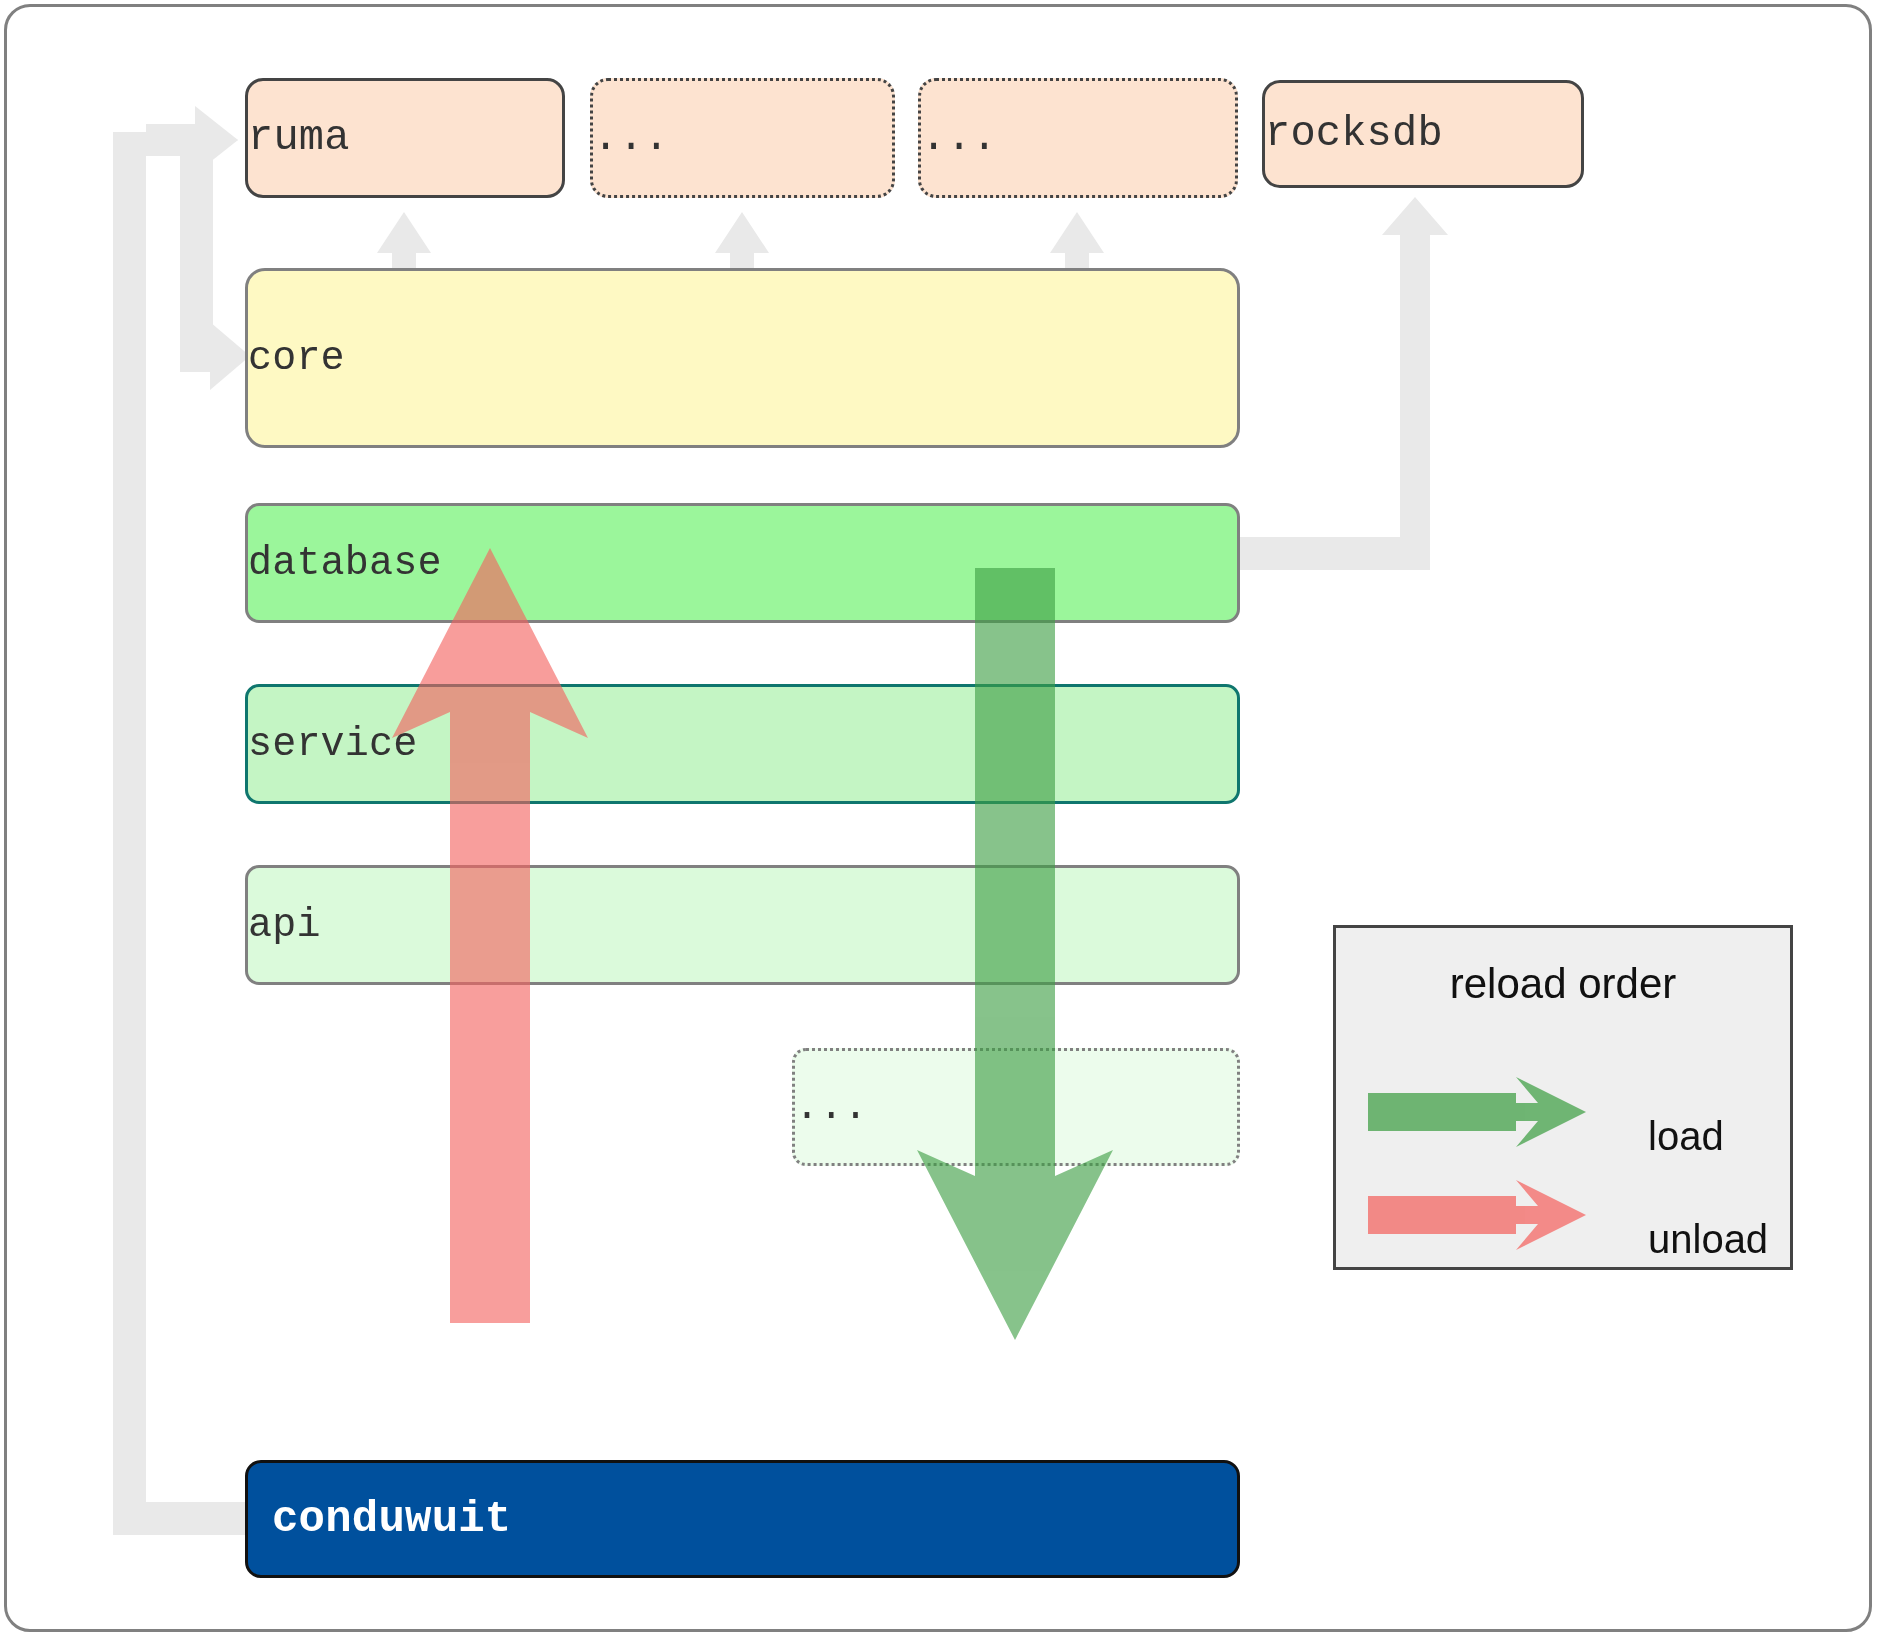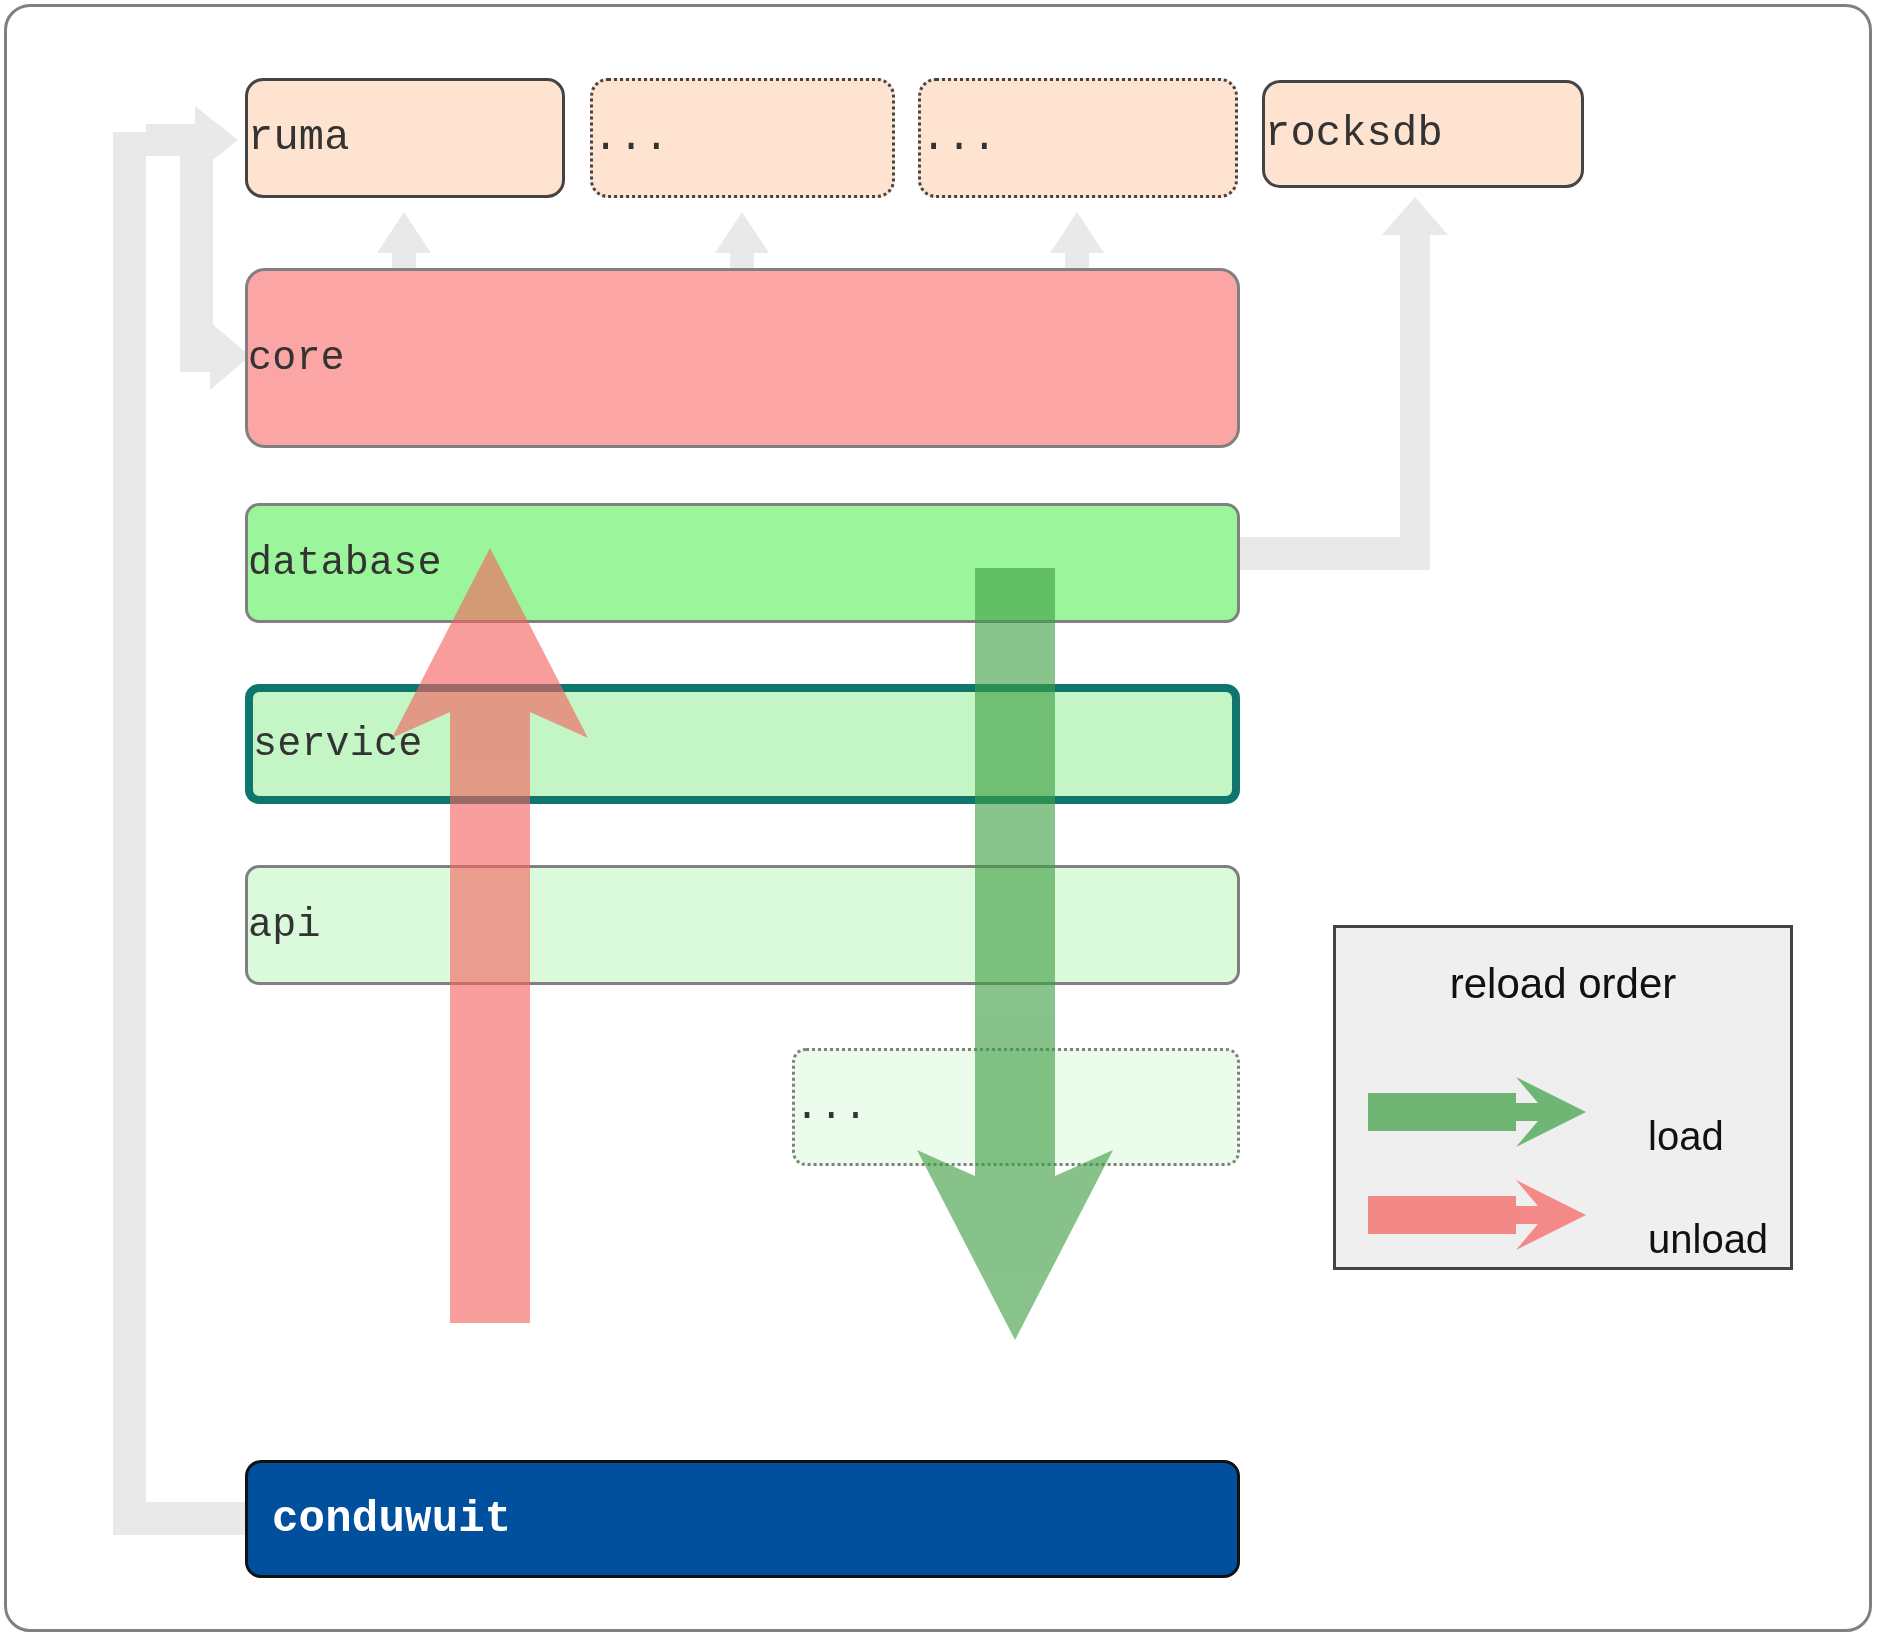--- a/index.html
+++ b/index.html
@@ -49,31 +49,31 @@
     border-radius: 18px;
     font-size: 42px;
   }
   .node.dep-dotted {
     background: #fde3d0;
     border: 3px dotted #444444;
     border-radius: 18px;
     font-size: 42px;
   }
   .node.core {
-    background: #fca5a5;
+    background: #fef9c3;
     border: 3px solid #808080;
     border-radius: 20px;
   }
   .node.database {
     background: #9bf69b;
     border: 3px solid #808080;
   }
   .node.service {
     background: #c4f5c4;
-    border: 8px solid #0f766e;
+    border: 3px solid #0f766e;
   }
   .node.api {
     background: #dbfadb;
     border: 3px solid #808080;
   }
   .node.admin {
     background: #ecfcec;
     border: 3px solid #808080;
   }
   .node.dots-low {

